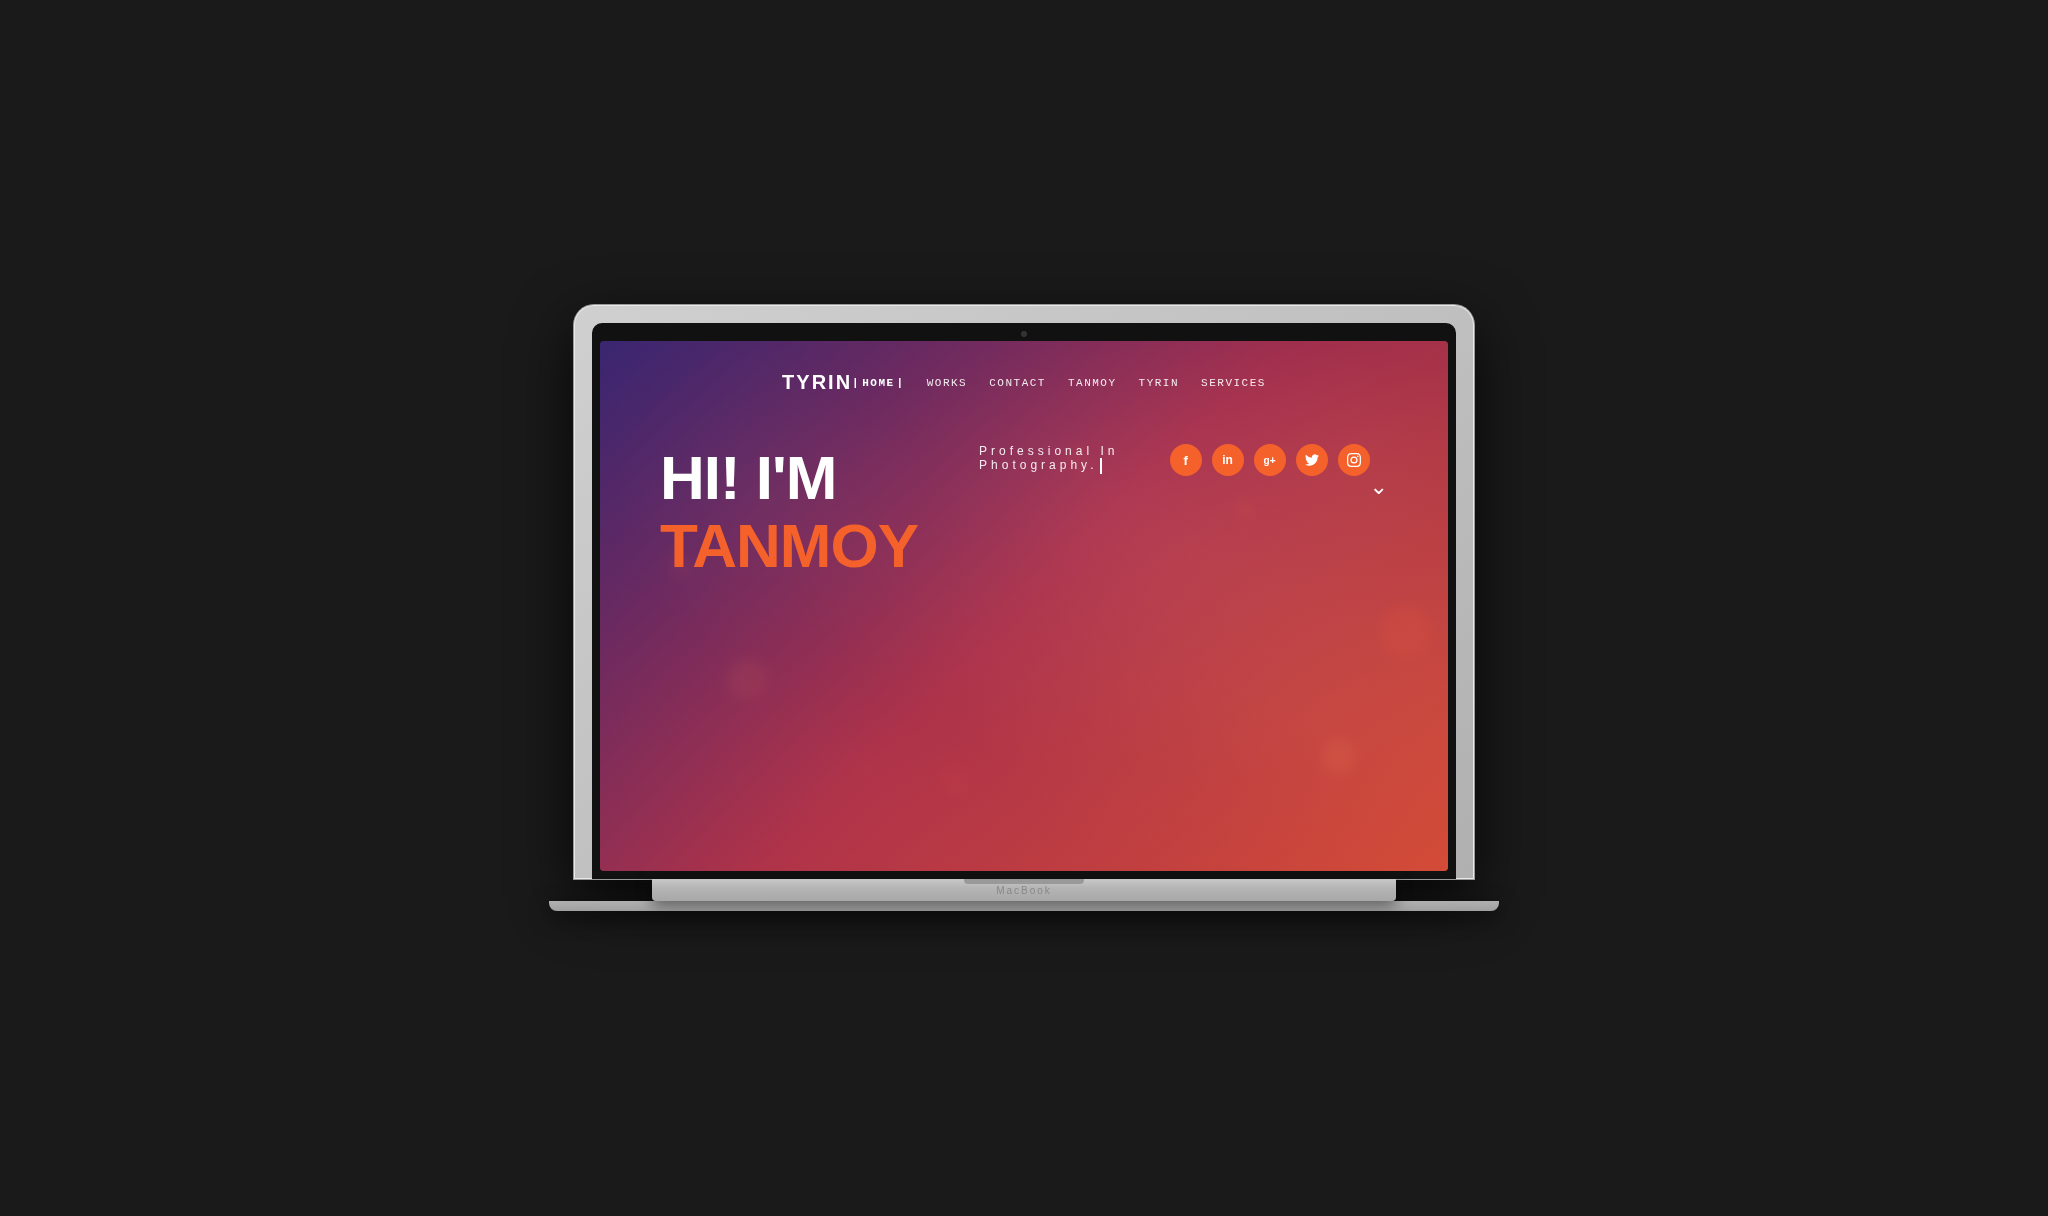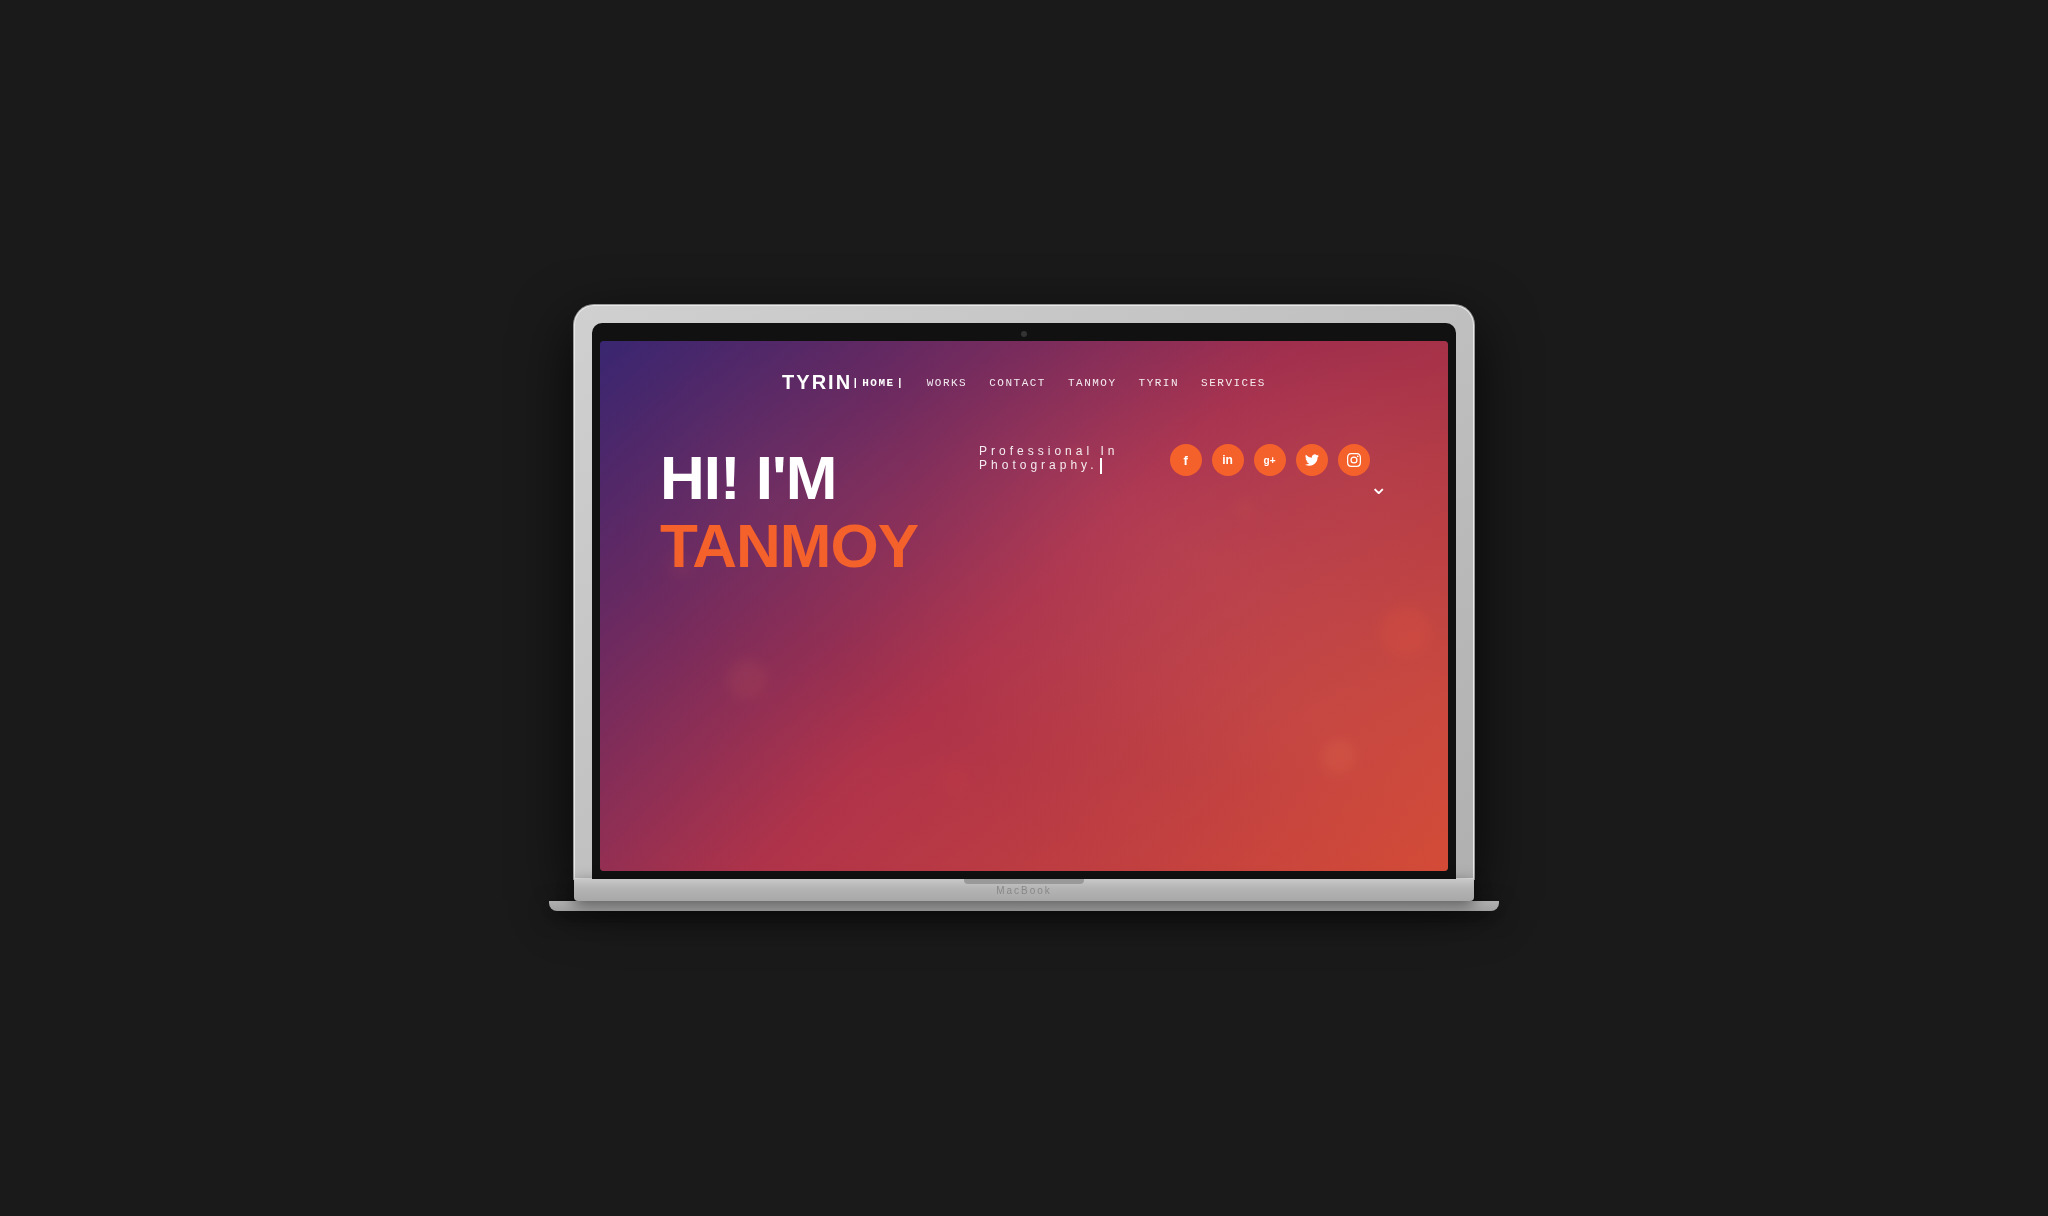--- a/index.html
+++ b/index.html
@@ -225,21 +225,21 @@
 
     .chevron-down {
       color: #fff;
       font-size: 22px;
       cursor: pointer;
       display: inline-block;
     }
 
     
     .macbook-base {
-      width: 900px;
+      width: 744px;
       height: 22px;
       background: linear-gradient(180deg, #c8c8c8 0%, #b5b5b5 40%, #a8a8a8 100%);
       border-radius: 0 0 4px 4px;
       position: relative;
       box-shadow: 0 4px 15px rgba(0,0,0,0.5);
     }
 
     .macbook-base::before {
       content: '';
       position: absolute;

